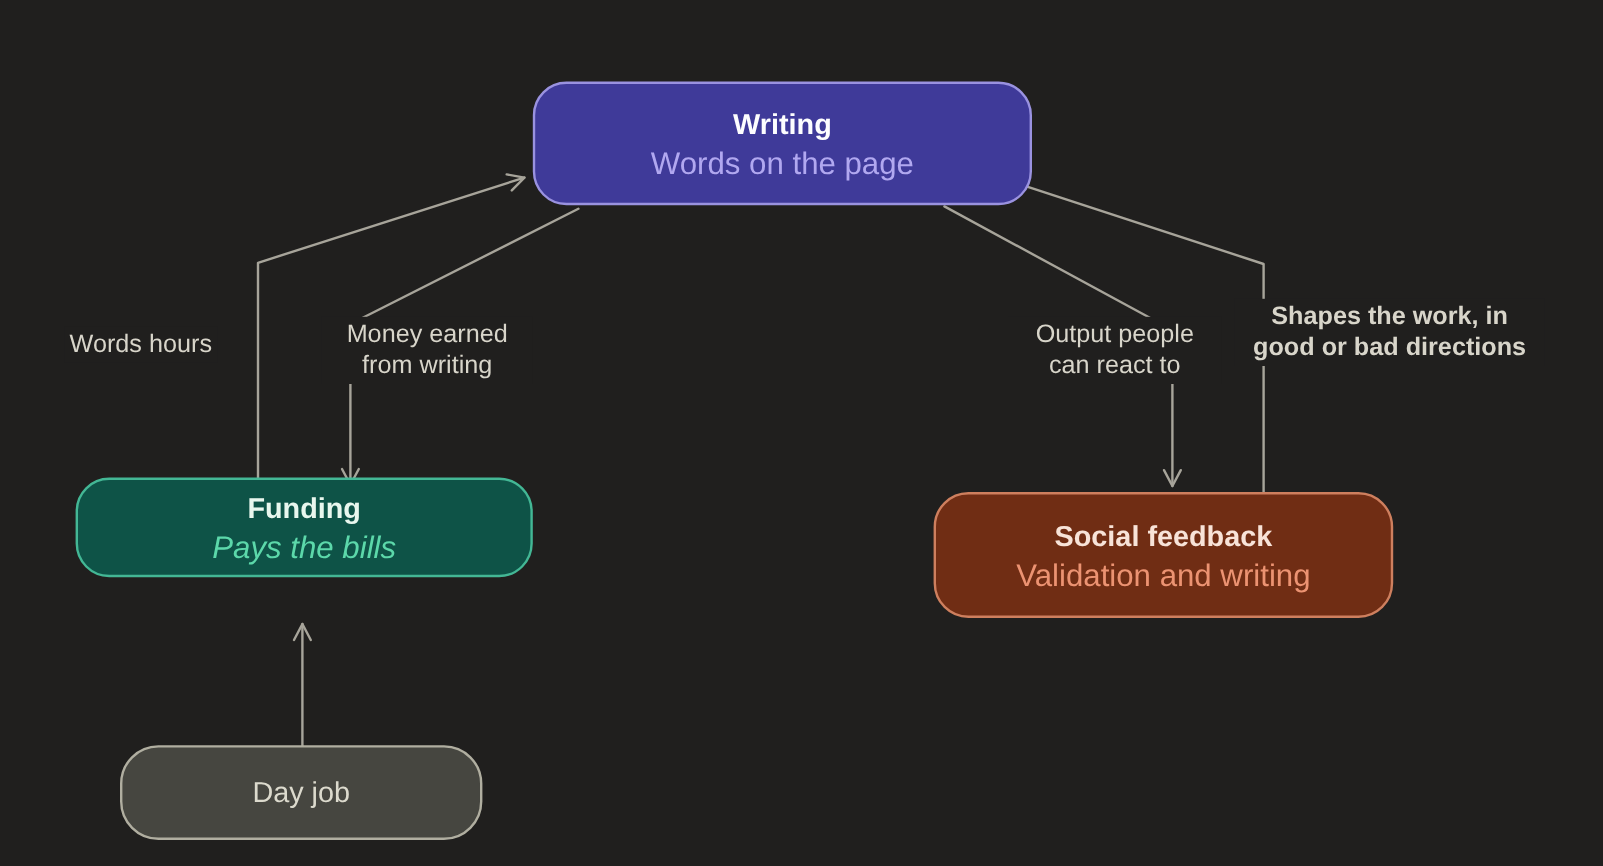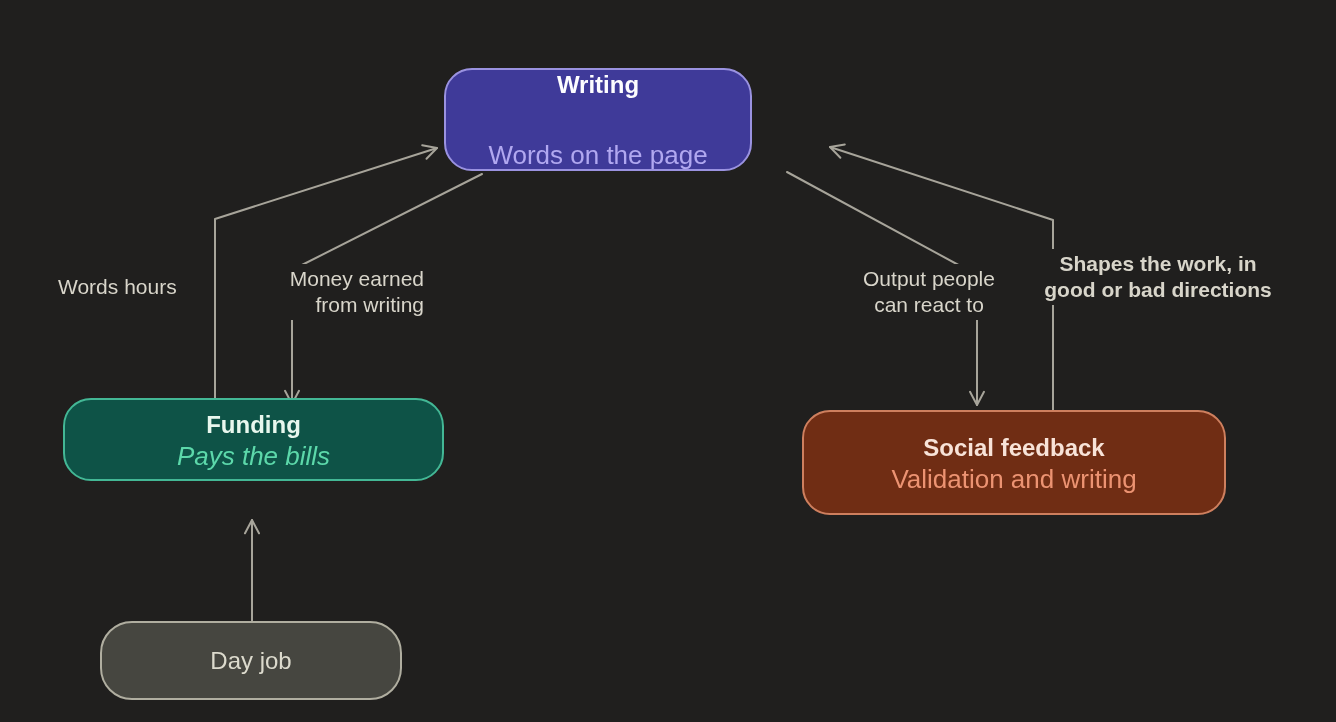--- a/index.html
+++ b/index.html
@@ -20,43 +20,43 @@
 
   .edge-label{
     position:absolute;
     background:var(--bg);
     color:var(--label-text);
     font-size:21px;line-height:26px;
     white-space:pre-line;
     padding:2px 4px;
   }
   .lbl-funds{left:54px;top:272px;}
-  .lbl-money{left:252px;top:264px;width:176px;text-align:right;}
+  .lbl-money{left:268px;top:264px;width:176px;text-align:center;}
   .lbl-output{left:840px;top:264px;width:178px;text-align:center;}
   .lbl-shapes{left:1029px;top:249px;width:258px;text-align:center;font-weight:bold;}
 
   .node{
     position:absolute;
     border:2px solid;
     border-radius:28px;
     display:flex;flex-direction:column;align-items:center;justify-content:center;
     gap:3px;text-align:center;
   }
   .node .title{font-size:24px;font-weight:700;line-height:30px;}
   .node .subtitle{font-size:26px;line-height:27px;}
-  .node-writing{left:444px;top:68px;width:308px;height:103px;
-    background:var(--writing-fill);border-color:var(--writing-border);justify-content:space-between;}
+  .node-writing{left:444px;top:68px;width:416px;height:103px;
+    background:var(--writing-fill);border-color:var(--writing-border);}
   .node-writing .title{color:var(--writing-title);}
   .node-writing .subtitle{color:var(--writing-sub);}
   .node-funding{left:63px;top:398px;width:381px;height:83px;
     background:var(--funding-fill);border-color:var(--funding-border);}
   .node-funding .title{color:var(--funding-title);}
   .node-funding .subtitle{color:var(--funding-sub);font-style:italic;}
-  .node-social{left:802px;top:410px;width:424px;height:105px;
-    background:var(--social-fill);border-color:var(--social-border);}
+  .node-social{left:778px;top:410px;width:383px;height:105px;
+    background:var(--social-fill);border-color:var(--social-border);border-radius:29px;}
   .node-social .title{color:var(--social-title);}
   .node-social .subtitle{color:var(--social-sub);}
   .node-dayjob{left:100px;top:621px;width:302px;height:79px;border-radius:32px;
     background:var(--dayjob-fill);border-color:var(--dayjob-border);}
   .node-dayjob .title{color:var(--dayjob-title);font-weight:400;}
 </style>
 </head>
 <body>
 
 <div class="canvas">

